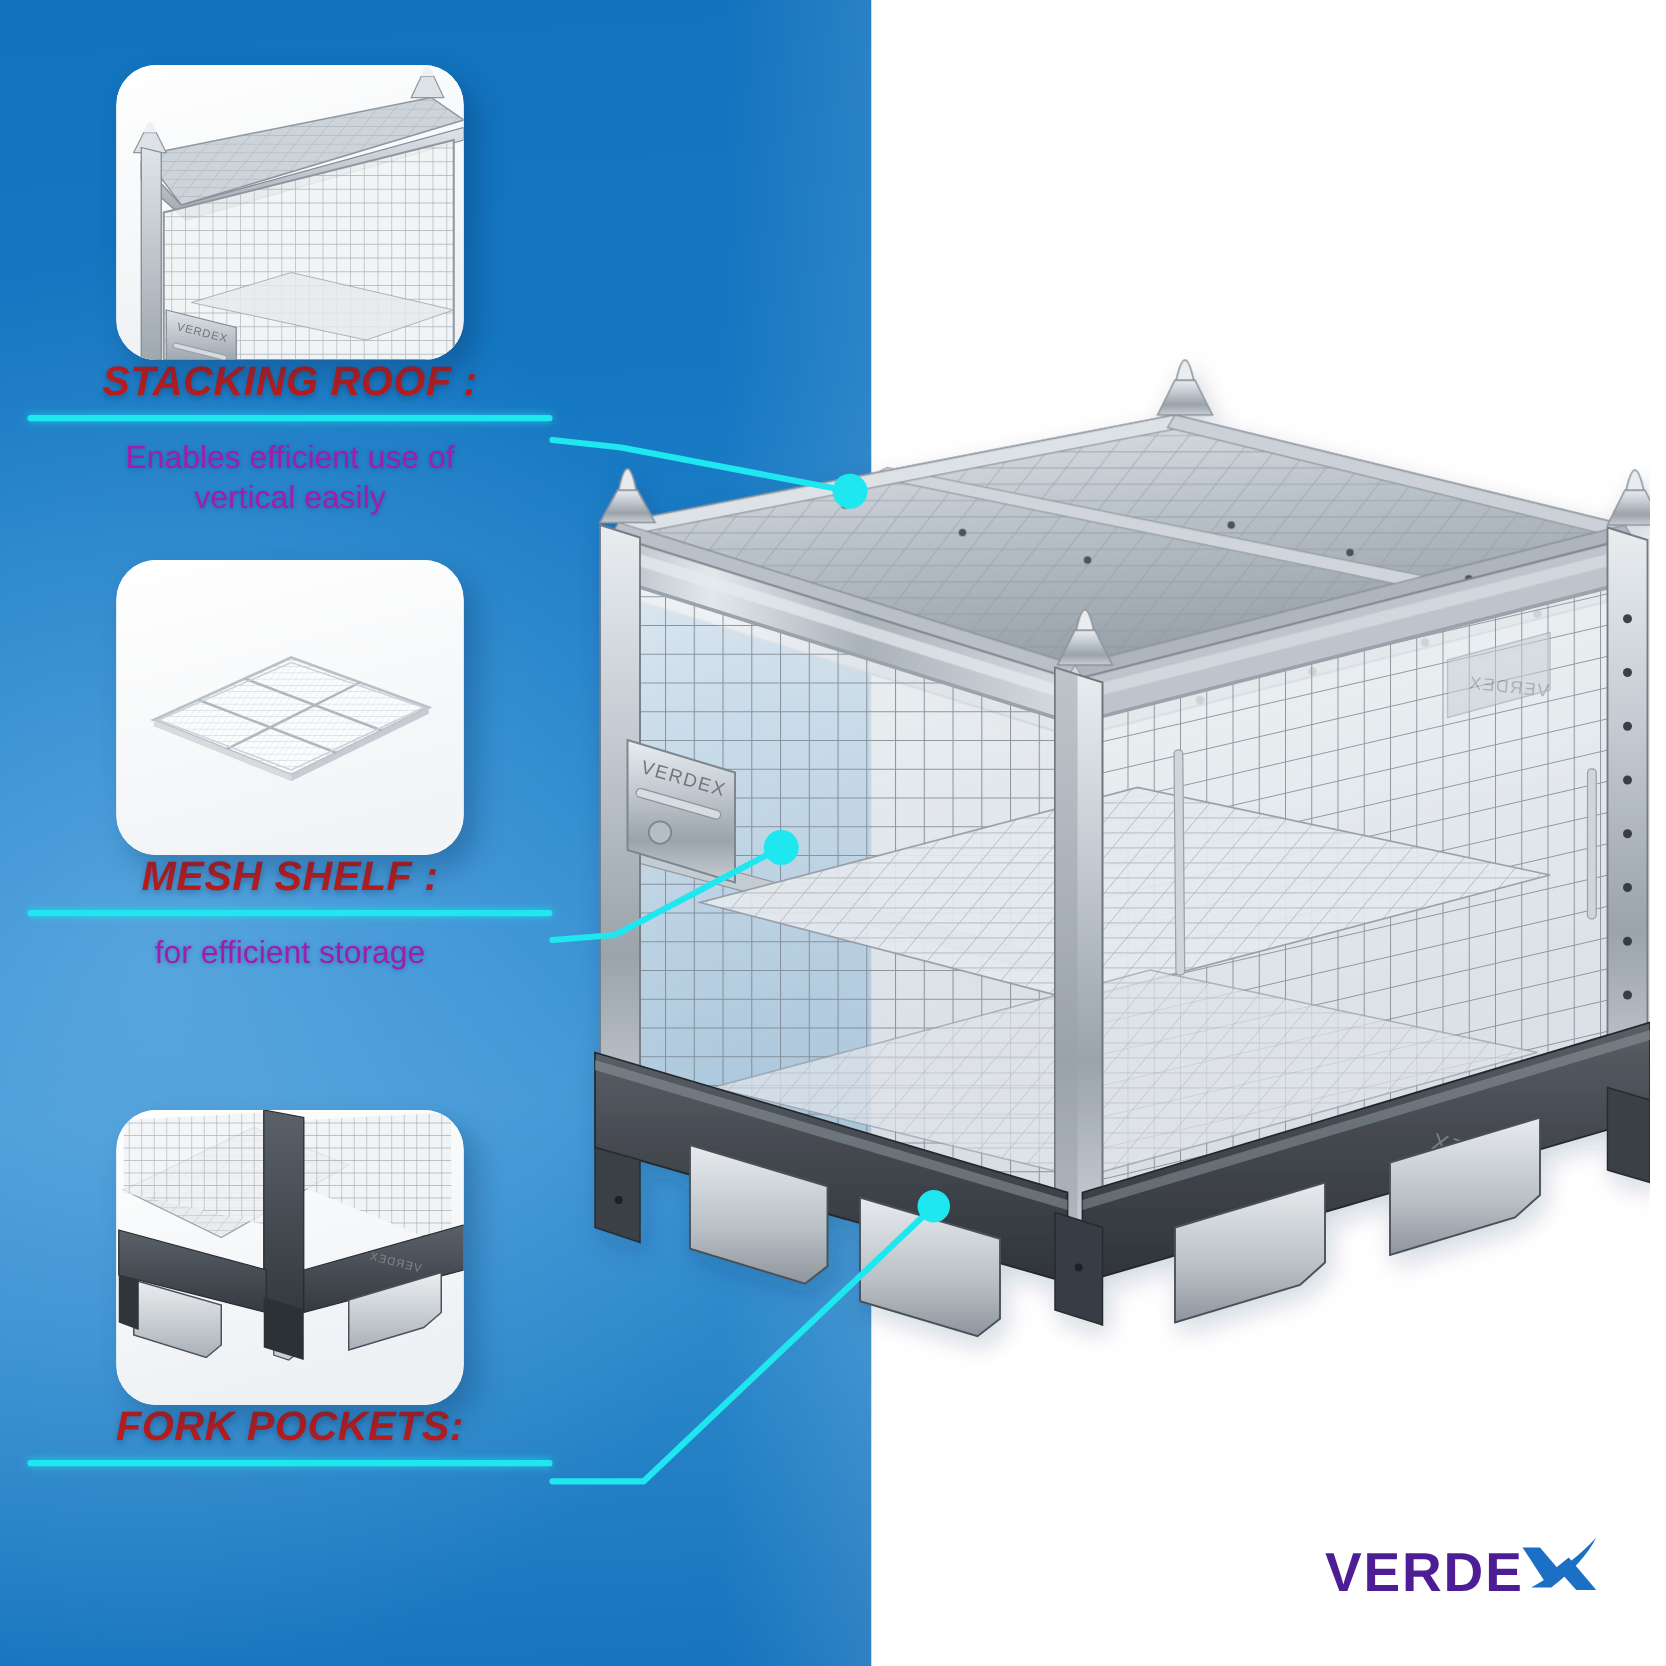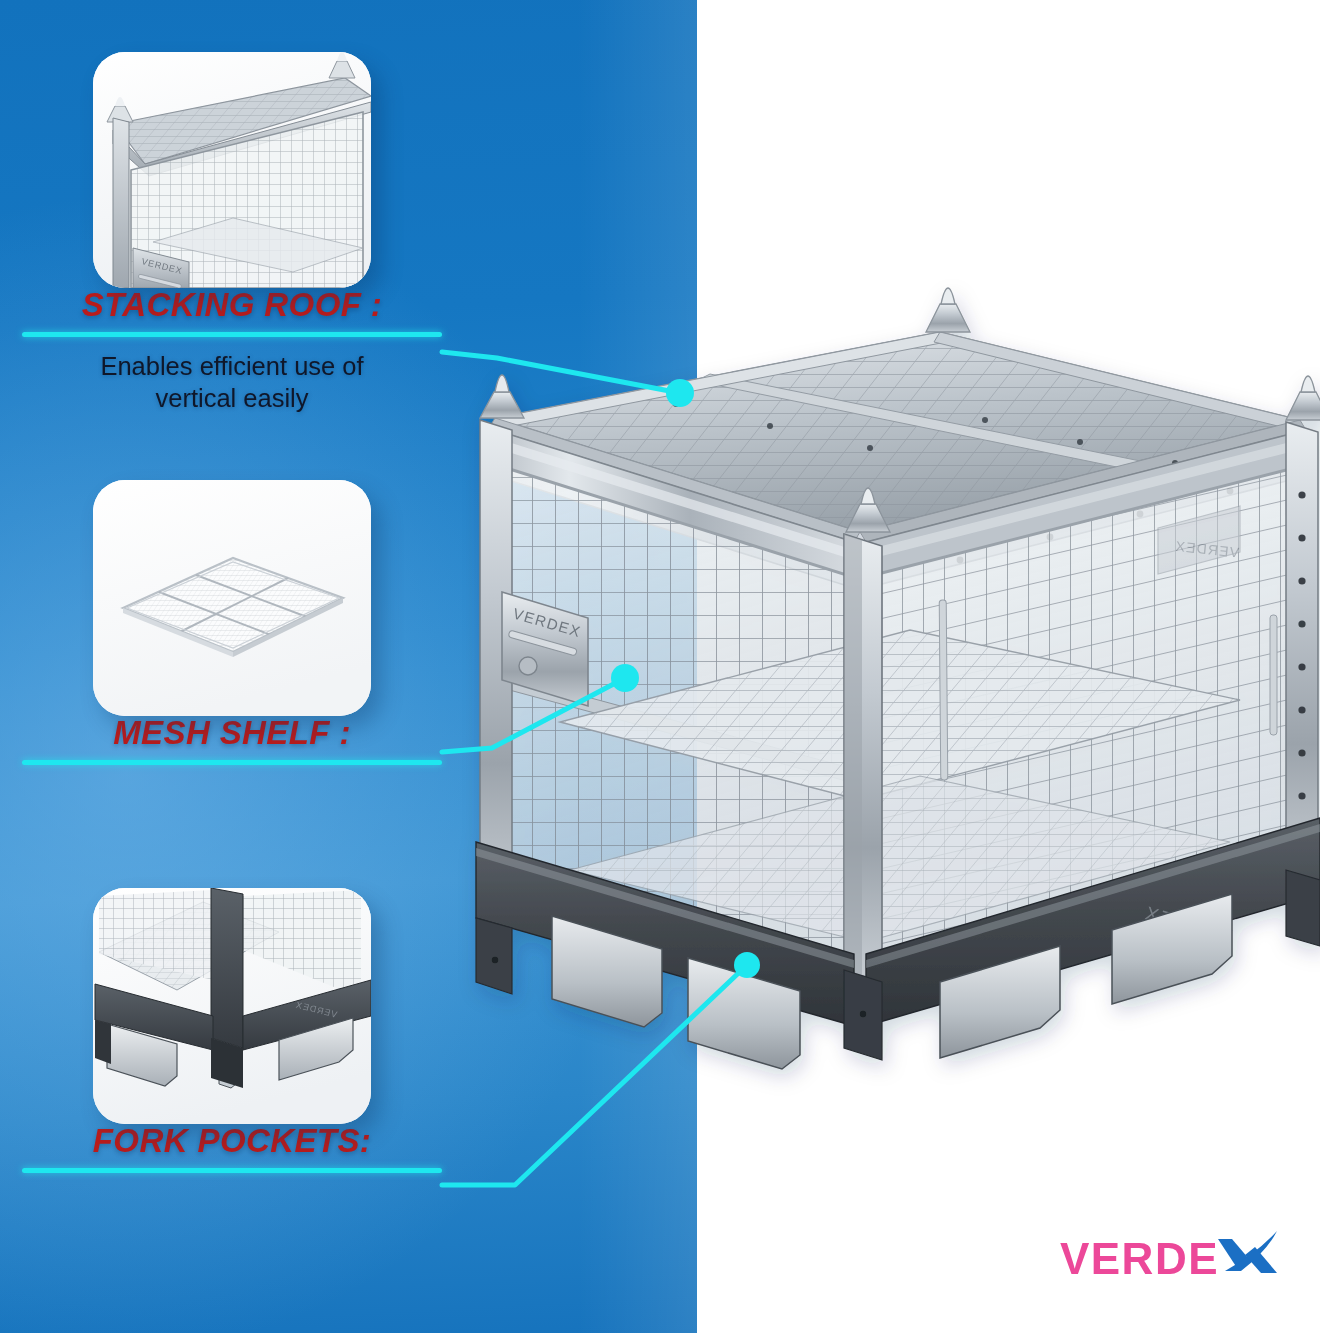--- a/index.html
+++ b/index.html
@@ -56,40 +56,40 @@
   .f-rule {
     height:5px;
     background:#1ee7ef;
     border-radius:3px;
     margin:9px 0 0 0;
     box-shadow:0 0 7px rgba(30,231,239,0.75);
   }
   .f-body {
     font-size:25.5px;
     font-weight:300;
-    color:#0f172a;
+    color:#a21caf;
     line-height:1.26;
     margin-top:13px;
     text-shadow:0 1px 4px rgba(5,45,90,0.35);
   }
 
   
   #connectors { position:absolute; inset:0; width:1333px; height:1333px; pointer-events:none; }
 
   
   #product { position:absolute; left:440px; top:270px; width:880px; height:830px; }
   #product svg { display:block; width:100%; height:100%; }
 
   
   .logo {
     position:absolute; right:52px; bottom:44px;
     display:flex; align-items:center; gap:0px;
   }
   .logo-text {
-    font-size:44px; font-weight:bold; color:#ec4899;
+    font-size:44px; font-weight:bold; color:#4c1d95;
     letter-spacing:1.5px; line-height:1;
   }
   .logo-mark { margin-left:-4px; }
 </style>
 </head>
 <body>
 
 <div id="stage">
 
   <div class="bg-white"></div>
@@ -320,21 +320,21 @@
         </svg>
       </div>
       <div class="f-title">STACKING ROOF :</div>
       <div class="f-rule"></div>
       <div class="f-body">
         <div>Enables efficient use of</div>
         <div>vertical easily</div>
       </div>
     </div>
 
-    <div class="feature" style="top:448px;margin-top:32px;">
+    <div class="feature" style="top:448px;">
       <div class="thumb">
         <svg viewBox="0 0 278 236" xmlns="http://www.w3.org/2000/svg">
           <defs>
             <linearGradient id="t2bg" x1="0" y1="0" x2="0.3" y2="1">
               <stop offset="0%" stop-color="#ffffff"></stop>
                 <stop offset="100%" stop-color="#f2f4f6"></stop>
             </linearGradient>
             <pattern id="t2mesh" width="5" height="5" patternUnits="userSpaceOnUse" patternTransform="skewX(-33)">
               <path d="M0 0 H5" stroke="#c2c8ce" stroke-width="0.7"></path>
               <path d="M0 0 V5" stroke="#cfd4d9" stroke-width="0.5"></path>
@@ -353,20 +353,21 @@
             <polygon points="34,128 140,82 246,118 140,168" fill="none" stroke="#cbd1d7" stroke-width="1.2"></polygon>
 
             <polygon points="30,128 140,172 140,177 30,133" fill="#d6dbe0"></polygon>
             <polygon points="250,118 140,172 140,177 250,123" fill="#c6ccd2"></polygon>
           </g>
         </svg>
       </div>
       <div class="f-title">MESH SHELF :</div>
       <div class="f-rule"></div>
       <div class="f-body">
+        <div>for efficient storage</div>
       </div>
     </div>
 
     <div class="feature" style="top:888px;">
       <div class="thumb">
         <svg viewBox="0 0 278 236" xmlns="http://www.w3.org/2000/svg">
           <defs>
             <linearGradient id="t3bg" x1="0" y1="0" x2="0.3" y2="1">
               <stop offset="0%" stop-color="#ffffff"></stop>
                 <stop offset="100%" stop-color="#eef1f4"></stop>

